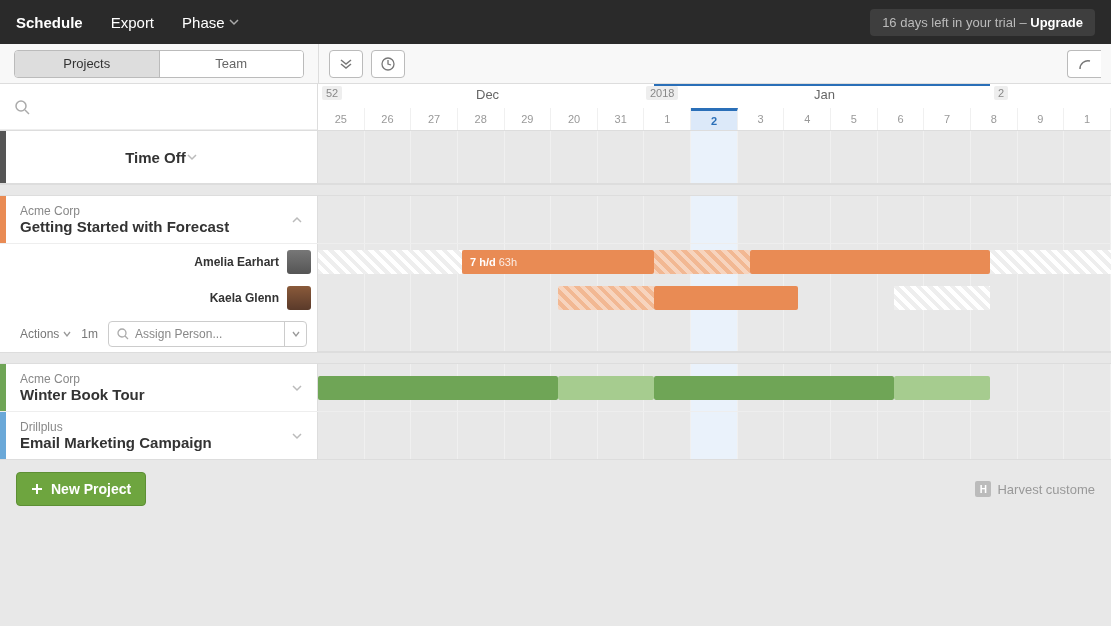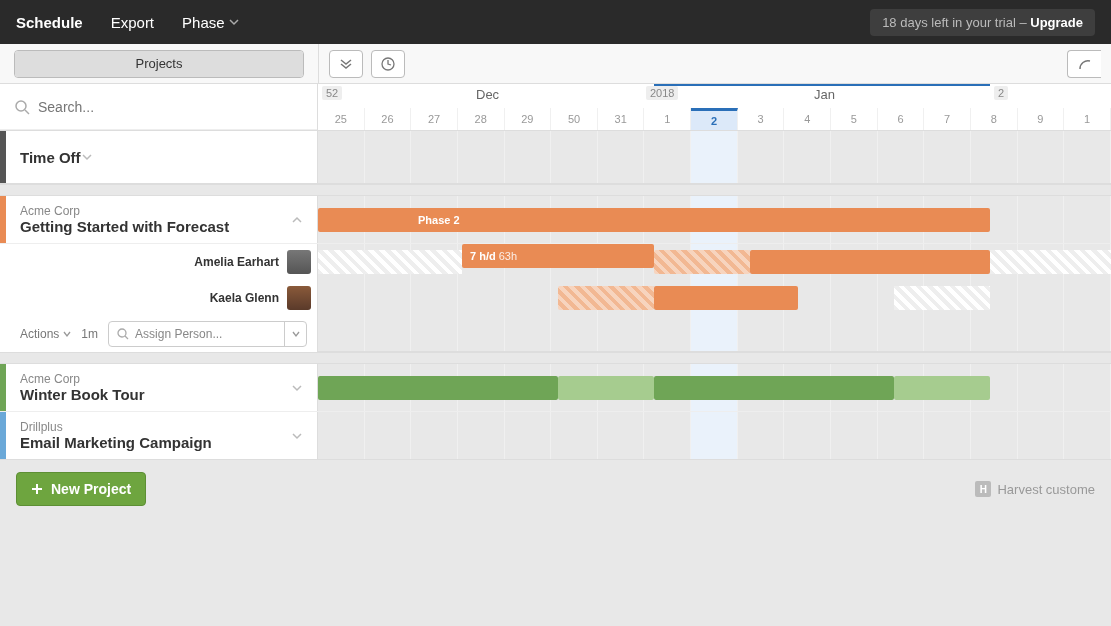--- a/index.html
+++ b/index.html
@@ -85,29 +85,30 @@
     <div class="topnav-item">Export</div>
     <div class="topnav-item">
       <span>Phase</span>
       <svg width="10" height="10" viewBox="0 0 10 10">
           <path d="M1 3 L5 7 L9 3" stroke="#aaa" stroke-width="1.5" fill="none"></path>
         </svg>
     </div>
   </div>
   <div class="topnav-right">
     <div class="trial-pill">
-      <span>18 days left in your trial – </span><span class="upgrade">Upgrade</span>
+      <span>16 days left in your trial – </span><span class="upgrade">Upgrade</span>
     </div>
   </div>
 </div>
 
 <div class="toolbar">
   <div class="side-tabs">
     <div class="tab-group">
       <div class="tab active">Projects</div>
+      <div class="tab">Team</div>
     </div>
   </div>
   <div class="toolbar-right">
     <div class="btn-sq-group">
       <div class="btn-sq">
         <svg width="14" height="14" viewBox="0 0 14 14">
             <path d="M2 3 L7 7 L12 3 M2 7 L7 11 L12 7" stroke="#777" stroke-width="1.5" fill="none"></path>
           </svg>
       </div>
       <div class="btn-sq">
@@ -129,58 +130,57 @@
 
   <div style="display:flex;flex-direction:column;width:100%;">
 
     <div style="display:flex;">
       <div style="width:318px;background:#fff;border-right:1px solid #ddd;">
         <div class="search-row" style="height:46px;">
           <svg class="search-icon" width="16" height="16" viewBox="0 0 16 16">
               <circle cx="7" cy="7" r="5" stroke="#aaa" stroke-width="1.5" fill="none"></circle>
               <path d="M11 11 L15 15" stroke="#aaa" stroke-width="1.5"></path>
             </svg>
-          <input placeholder="Search..." style="">
         </div>
       </div>
       <div class="timeline" style="height:46px;">
         <div class="tl-header" id="tl-header">
             <div class="month-row">
               <div class="week-badge" style="left: 4px;">52</div>
               <div class="month-label" style="left: 158px;">Dec</div>
               <div class="year-badge" style="left: 328px;">2018</div>
               <div class="month-label" style="left: 496px;">Jan</div>
               <div class="week-badge" style="left: 676px;">2</div>
               <div style="position: absolute; left: 336px; width: 336px; top: 0px; height: 2px; background: rgb(42, 111, 184);"></div>
             </div>
             <div class="day-row">
               <div class="day-cell" style="width: 48px;">25</div>
               <div class="day-cell" style="width: 48px;">26</div>
               <div class="day-cell" style="width: 48px;">27</div>
               <div class="day-cell" style="width: 48px;">28</div>
               <div class="day-cell" style="width: 48px;">29</div>
-              <div class="day-cell" style="width: 48px;">50</div>
+              <div class="day-cell" style="width: 48px;">20</div>
               <div class="day-cell" style="width: 48px;">31</div>
               <div class="day-cell" style="width: 48px;">1</div>
               <div class="day-cell today" style="width: 48px;">2</div>
               <div class="day-cell" style="width: 48px;">3</div>
               <div class="day-cell" style="width: 48px;">4</div>
               <div class="day-cell" style="width: 48px;">5</div>
               <div class="day-cell" style="width: 48px;">6</div>
               <div class="day-cell" style="width: 48px;">7</div>
               <div class="day-cell" style="width: 48px;">8</div>
               <div class="day-cell" style="width: 48px;">9</div>
               <div class="day-cell" style="width: 48px;">1</div>
             </div>
           </div>
       </div>
     </div>
 
     <div style="display:flex;height:54px;border-bottom:1px solid #ddd;border-top:1px solid #ddd;">
-      <div class="row-side" style="display:flex;align-items:center;justify-content:flex-start;padding:0 14px;">
+      <div class="row-side" style="display:flex;align-items:center;justify-content:center;padding:0 14px;">
         <div class="row-left-border" style="background:#555;"></div>
         <span class="title" style="font-weight:700;font-size:15px;padding-left:6px;">Time Off</span>
         <svg class="chev" width="12" height="12" viewBox="0 0 12 12">
             <path d="M2 4 L6 8 L10 4" stroke="#bbb" stroke-width="1.5" fill="none"></path>
           </svg>
       </div>
       <div class="row-gantt">
           <div class="gantt-grid" id="grid-timeoff">
             <div class="gcol" style="width: 48px;"></div>
             <div class="gcol" style="width: 48px;"></div>
@@ -229,23 +229,20 @@
             <div class="gcol today" style="width: 48px;"></div>
             <div class="gcol" style="width: 48px;"></div>
             <div class="gcol" style="width: 48px;"></div>
             <div class="gcol" style="width: 48px;"></div>
             <div class="gcol" style="width: 48px;"></div>
             <div class="gcol" style="width: 48px;"></div>
             <div class="gcol" style="width: 48px;"></div>
             <div class="gcol" style="width: 48px;"></div>
             <div class="gcol" style="width: 48px;"></div>
           </div>
-        <div class="bar bar-orange" style="left:0px;width:672px;top:12px;">
-          <span style="position:absolute;left:100px;">Phase 2</span>
-        </div>
       </div>
     </div>
 
     <div style="display:flex;height:36px;">
       <div class="row-side person-row">
         <span class="person-name">Amelia Earhart</span>
         <div class="avatar" style="background:linear-gradient(#777,#555);"></div>
       </div>
       <div class="row-gantt">
         <div class="gantt-grid" id="grid-pr1">
@@ -262,21 +259,21 @@
             <div class="gcol" style="width: 48px;"></div>
             <div class="gcol" style="width: 48px;"></div>
             <div class="gcol" style="width: 48px;"></div>
             <div class="gcol" style="width: 48px;"></div>
             <div class="gcol" style="width: 48px;"></div>
             <div class="gcol" style="width: 48px;"></div>
             <div class="gcol" style="width: 48px;"></div>
           </div>
         <div class="hatched" style="left:0;width:144px;top:6px;"></div>
         <div class="hatched" style="left:672px;width:144px;top:6px;"></div>
-        <div class="bar bar-orange" style="left:144px;width:192px;top:0;">
+        <div class="bar bar-orange" style="left:144px;width:192px;top:6px;">
           <span>7 h/d</span>&nbsp;<span style="font-weight:400;opacity:.85;text-align:right;">63h</span>
         </div>
         <div class="bar bar-orange-light" style="left:336px;width:96px;top:6px;background-image:repeating-linear-gradient(45deg,rgba(255,255,255,.4),rgba(255,255,255,.4) 4px,transparent 4px,transparent 8px);"></div>
         <div class="bar bar-orange" style="left:432px;width:240px;top:6px;"></div>
       </div>
     </div>
 
     <div style="display:flex;height:36px;">
       <div class="row-side person-row">
         <span class="person-name">Kaela Glenn</span>

